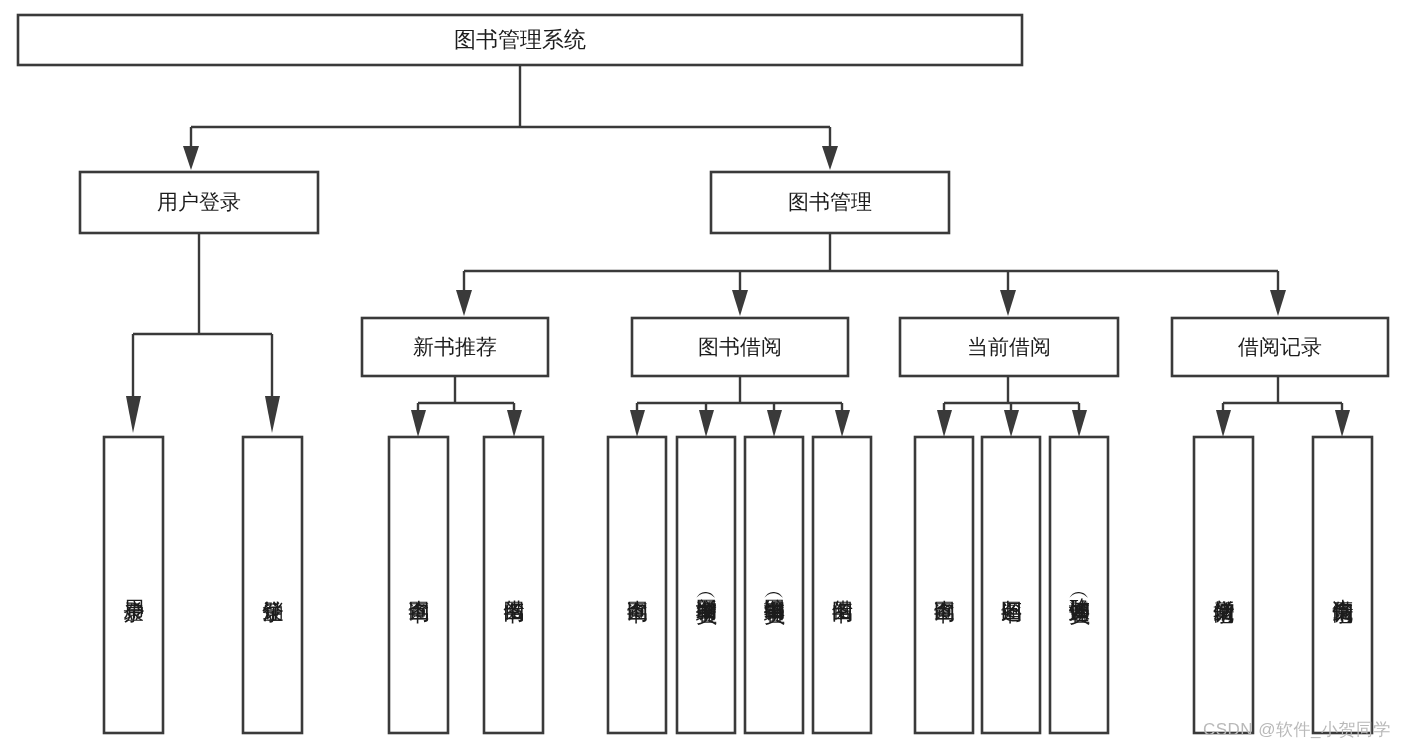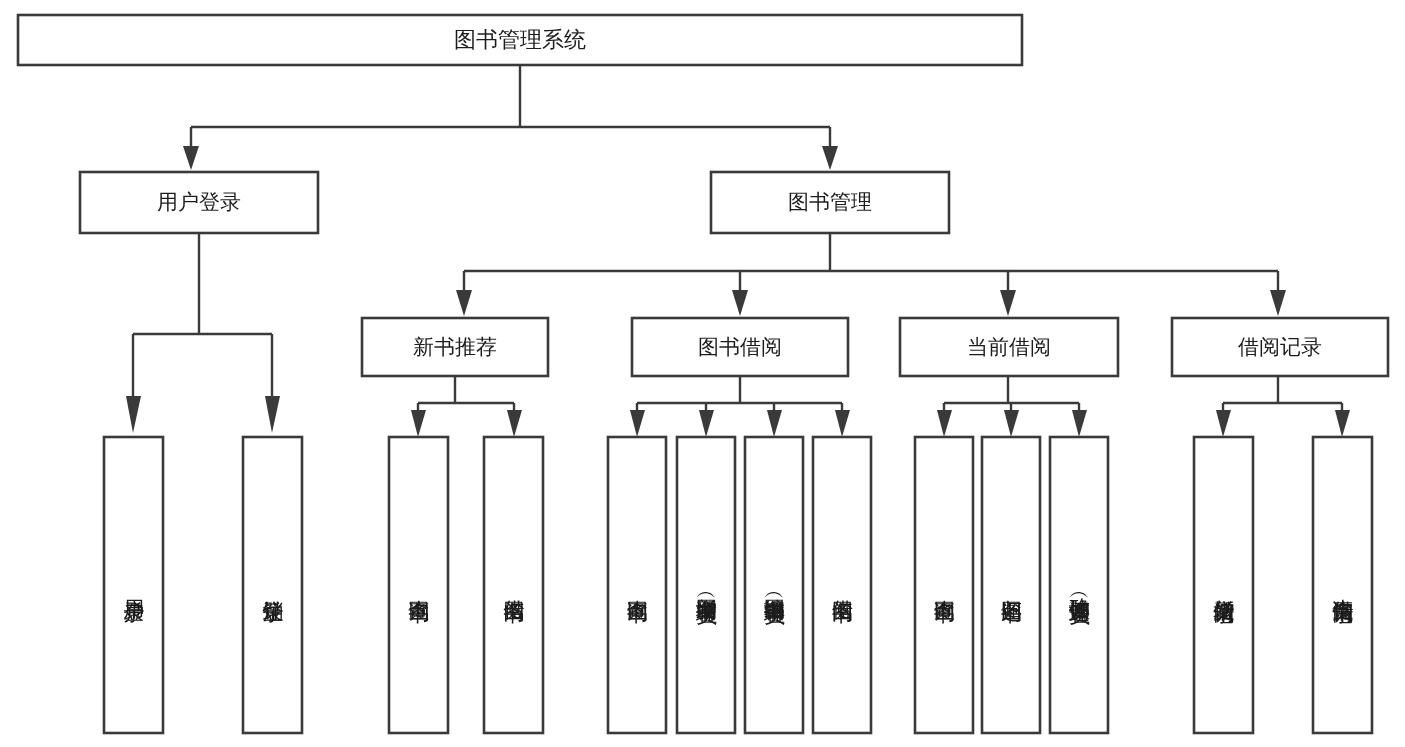--- a/index.html
+++ b/index.html
@@ -205,14 +205,15 @@
   <div class="leaf-label-wrap" style="left:745px; top:437px; width:58px; height:296px;">编辑图书（管理员）</div>
   <div class="leaf-label-wrap" style="left:813px; top:437px; width:58px; height:296px;">借阅图书</div>
 
   <div class="leaf-label-wrap" style="left:915px; top:437px; width:58px; height:296px;">查询图书</div>
   <div class="leaf-label-wrap" style="left:982px; top:437px; width:58px; height:296px;">归还图书</div>
   <div class="leaf-label-wrap" style="left:1050px; top:437px; width:58px; height:296px;">确认归还（管理员）</div>
 
   <div class="leaf-label-wrap" style="left:1194px; top:437px; width:59px; height:296px;">新增借阅记录</div>
   <div class="leaf-label-wrap" style="left:1313px; top:437px; width:59px; height:296px;">查询借阅记录</div>
 
+  <div class="watermark">CSDN @软件_小贺同学</div>
 
 </div>
 
 </body></html>

